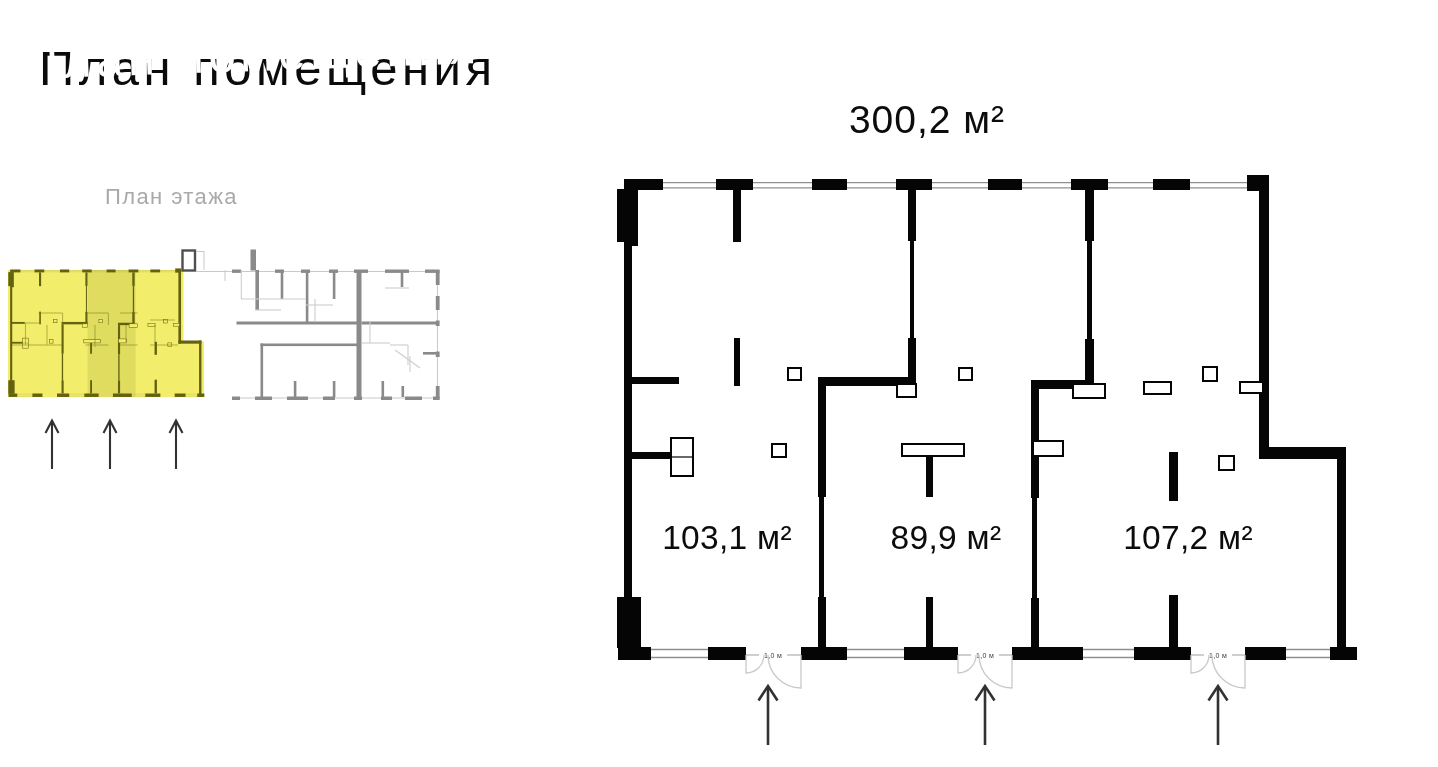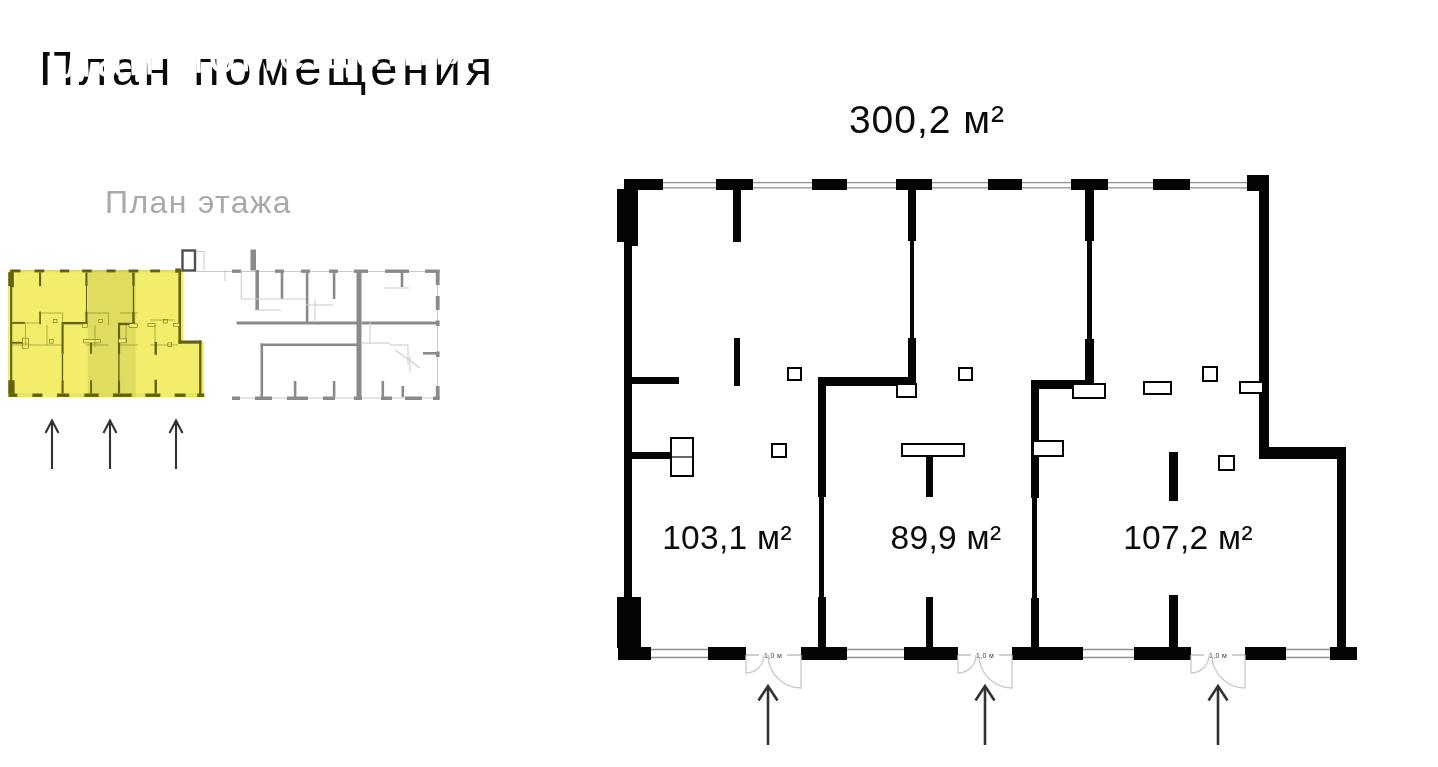--- a/index.html
+++ b/index.html
@@ -3,21 +3,21 @@
 <meta charset="utf-8">
 <style>
   html,body{margin:0;padding:0;background:#ffffff;}
   .page{position:relative;width:1438px;height:767px;background:#ffffff;overflow:hidden;
         font-family:"Liberation Sans",sans-serif;}
   .page-title{position:absolute;left:39px;top:40px;height:70px;
         font-size:49px;letter-spacing:4.5px;color:#0b0b0b;white-space:nowrap;}
   .page-title .t-main{position:relative;z-index:1;}
   .page-title .t-ghost{position:absolute;left:-16px;top:-14px;z-index:2;color:#ffffff;
         transform:rotate(-2deg);}
-  .floor-label{position:absolute;left:105px;top:184px;font-size:32px;letter-spacing:1.4px;
+  .floor-label{position:absolute;left:105px;top:184px;font-size:22px;letter-spacing:1.4px;
         color:#a9a9a9;white-space:nowrap;}
   svg{position:absolute;left:0;top:0;}
   
   .plan-big{--w:#050505;--wl:#8f8f8f;--sf:#ffffff;}
   .plan-mini{--w:#64620e;--wl:#b4b047;--sf:#f2ee6b;}
   .w{fill:var(--w);}
   .wl{stroke:var(--wl);stroke-width:1.3;fill:none;}
   .sy{fill:var(--sf);stroke:var(--w);stroke-width:2;}
   .syl{stroke:var(--w);stroke-width:1.2;fill:none;}
   .door{stroke:#c9c9c9;stroke-width:1.3;fill:none;}

